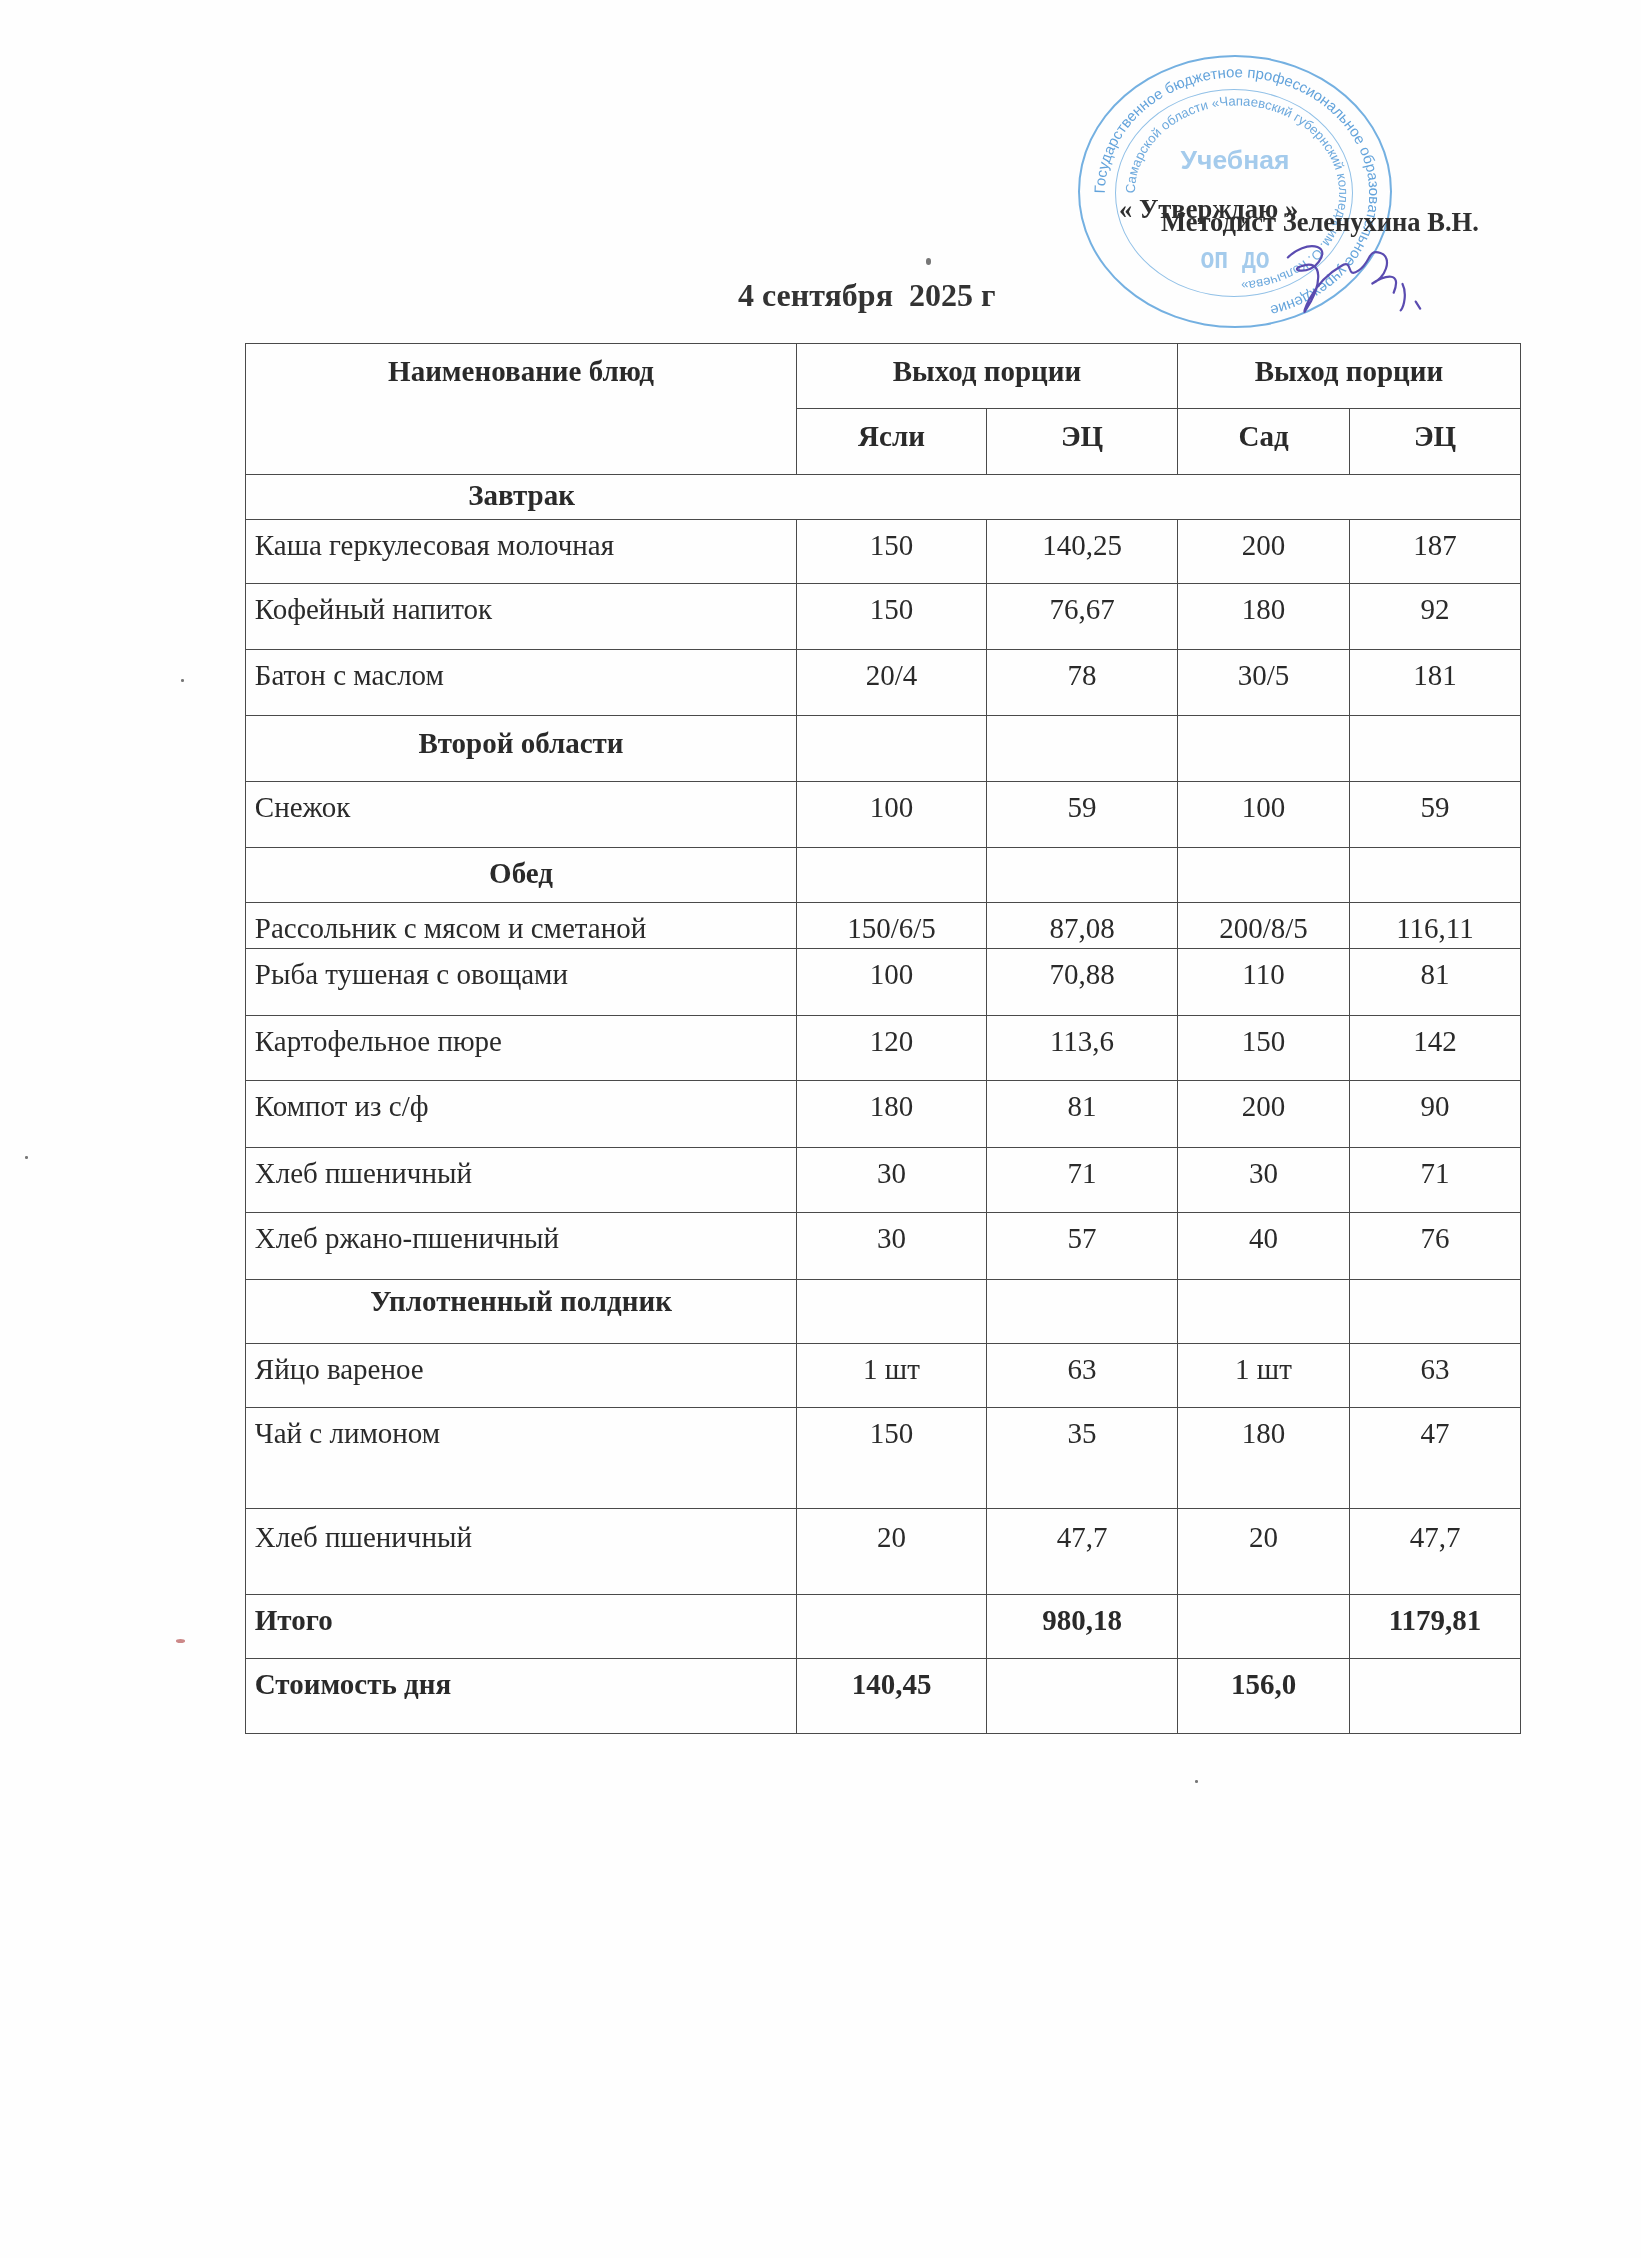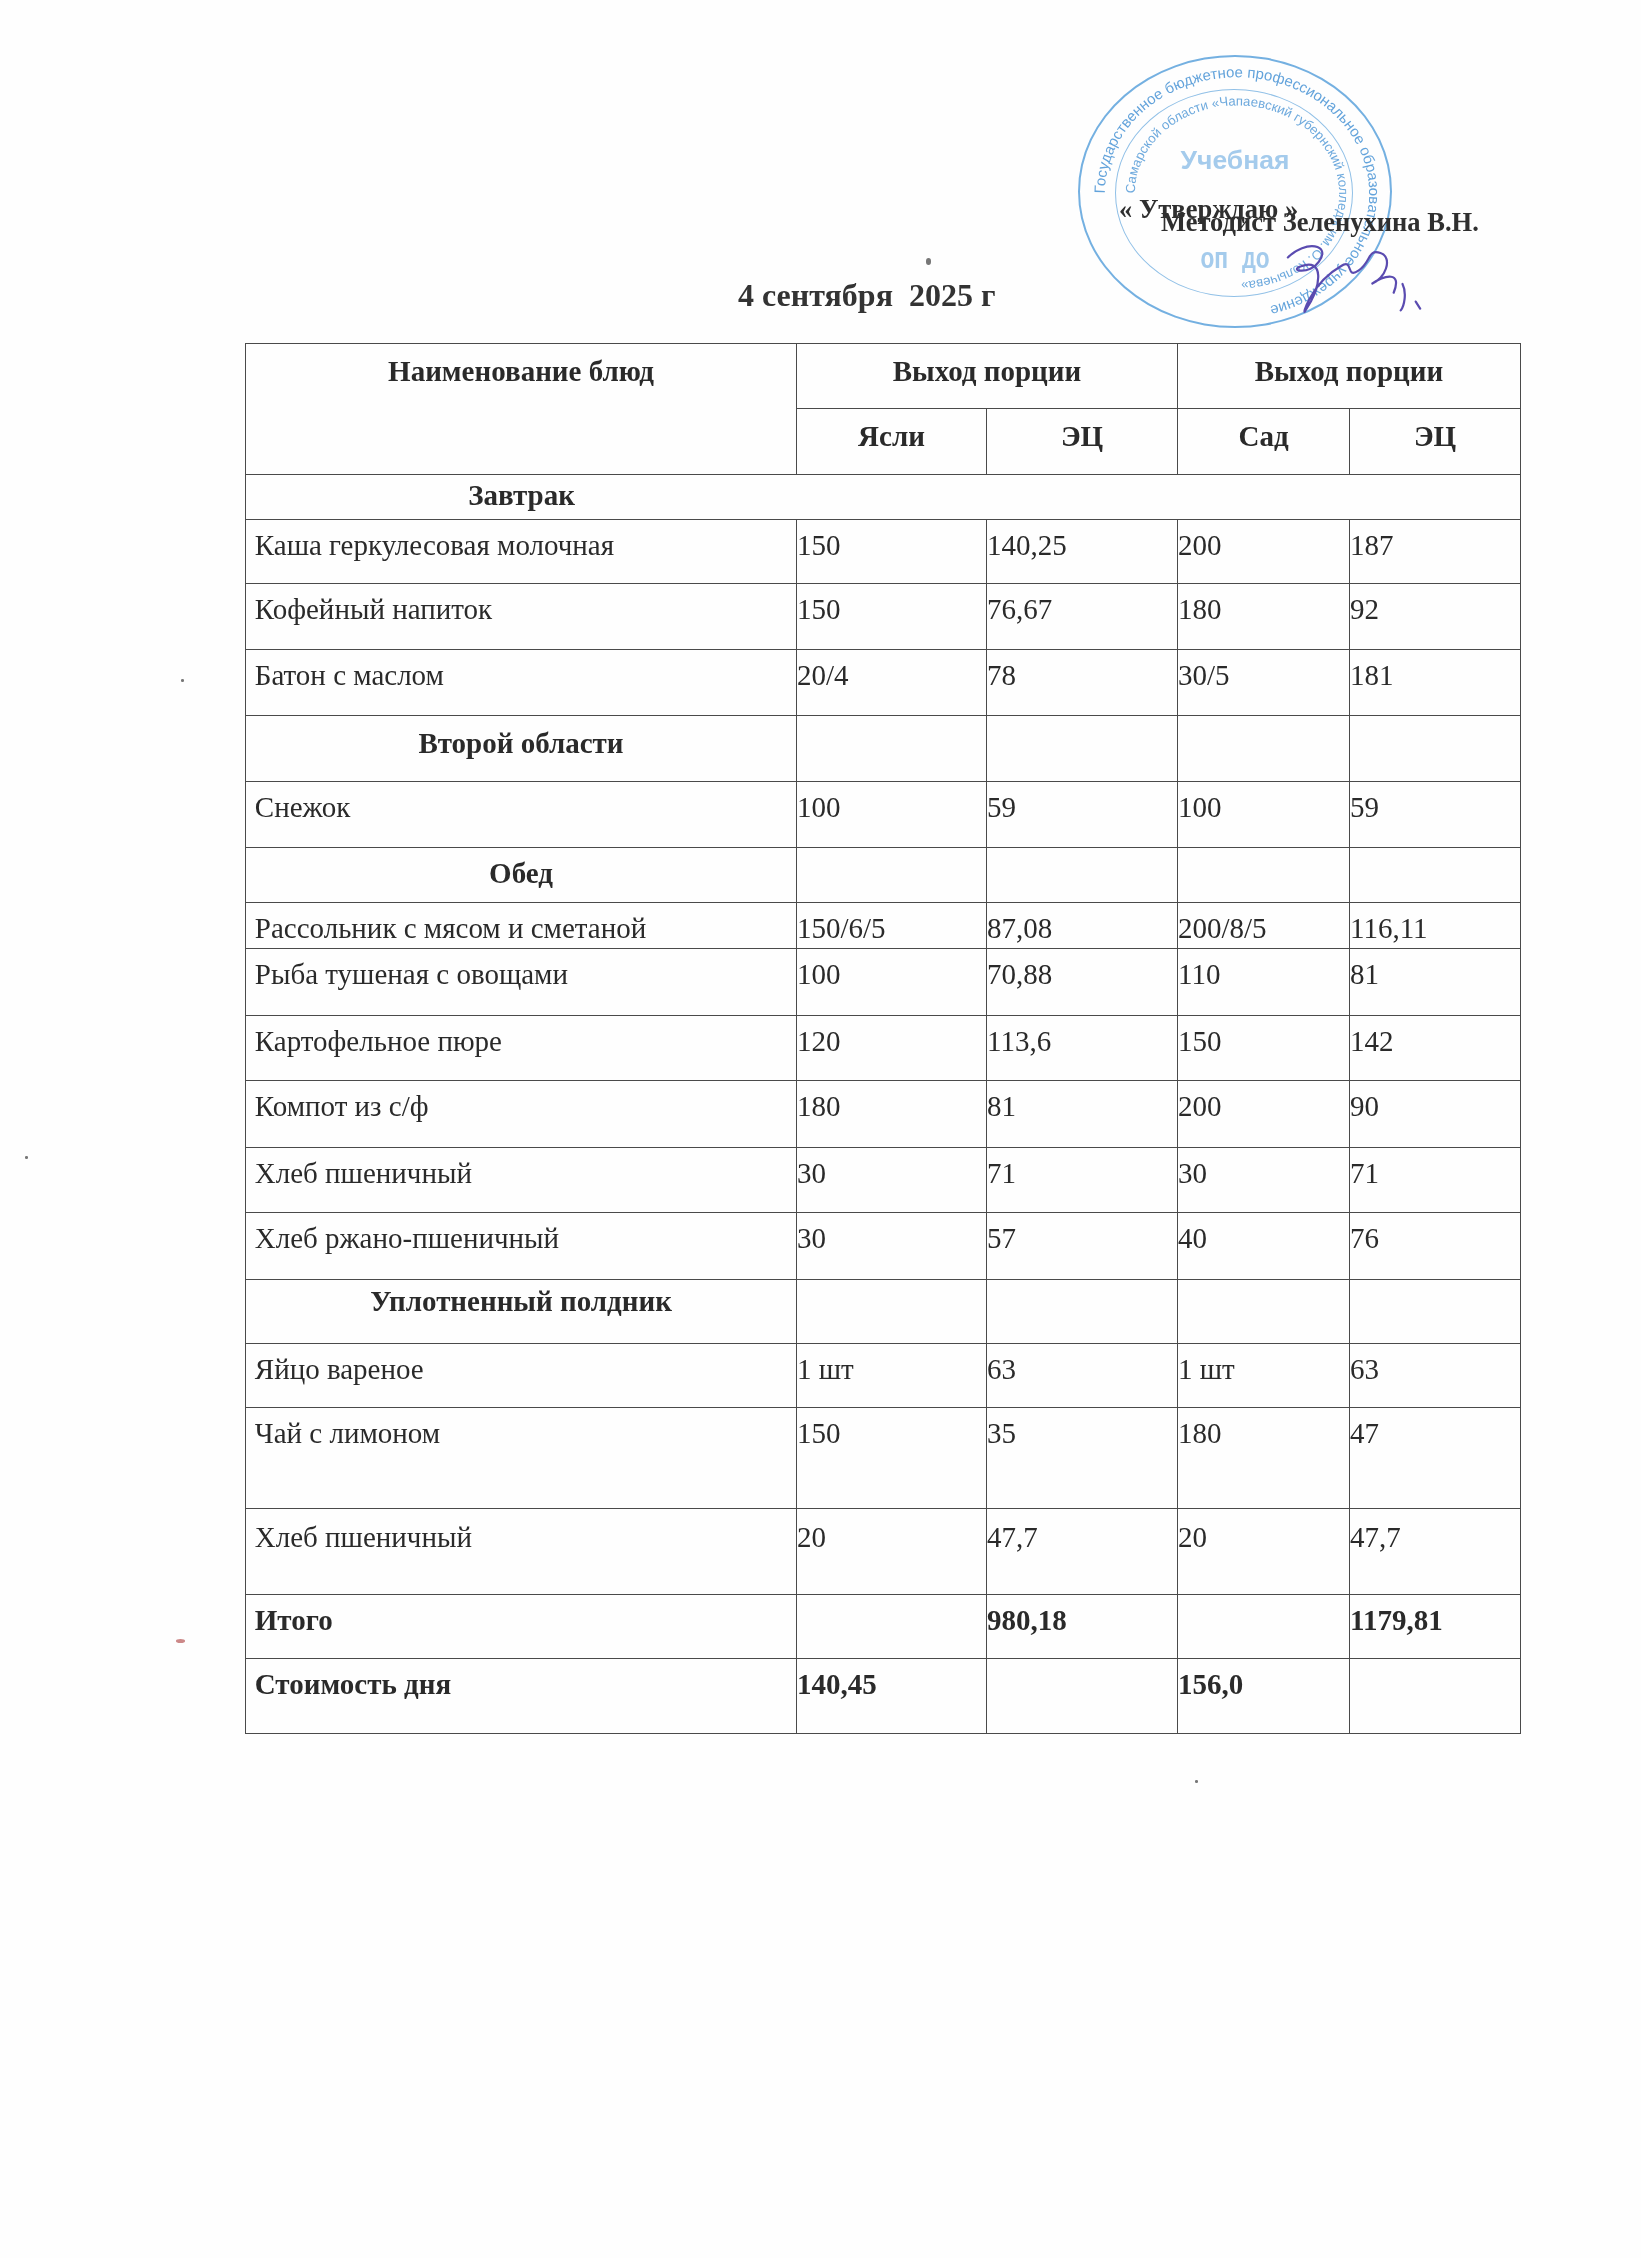--- a/index.html
+++ b/index.html
@@ -43,21 +43,21 @@
   table.menu {
     position: absolute; left: 245px; top: 343px; width: 1276px;
     border-collapse: collapse; table-layout: fixed;
   }
   table.menu td {
     border: 1.8px solid #4a4a4a;
     font-size: 29px; padding: 0; vertical-align: top;
     box-sizing: border-box;
   }
   table.menu td.name { padding-left: 8.8px; padding-top: 8.8px; text-align: left; }
-  table.menu td.num { padding-top: 8.8px; }
+  table.menu td.num { text-align: center; padding-top: 8.8px; }
   table.menu td.hdr { font-weight: bold; text-align: center; padding-top: 10.6px; font-size: 29px; }
   table.menu td.section { font-weight: bold; text-align: center; padding-top: 3.5px; }
   table.menu td.bold { font-weight: bold; }
   .speck { position: absolute; border-radius: 50%; background: #777; }
 </style>
 </head>
 <body>
 
 <div class="stamp">
   <div class="stamp-inner"></div>

